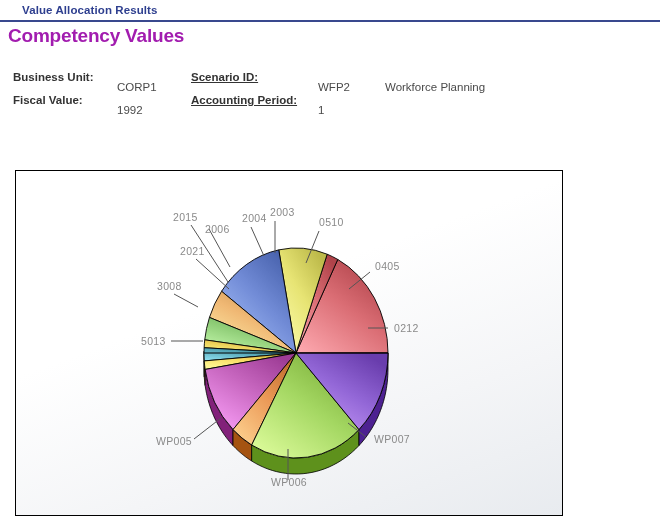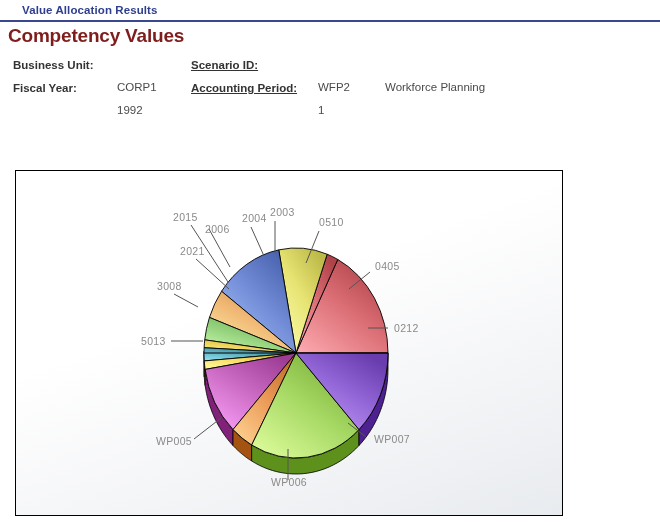--- a/index.html
+++ b/index.html
@@ -35,21 +35,21 @@
     margin-top: 3px;
     height: 2px;
     background: #39488e;
     width: 660px;
     margin-left: -8px;
   }
   #page-title {
     font-family: "Liberation Sans", sans-serif;
     font-size: 19px;
     font-weight: bold;
-    color: #7f1d1d;
+    color: #a21caf;
     line-height: 23px;
     padding-top: 2px;
     letter-spacing: -0.2px;
   }
 
   
   #criteria {
     margin-top: 12px;
     padding-left: 13px;
   }
@@ -58,21 +58,21 @@
     height: 23px;
     position: relative;
     white-space: nowrap;
   }
   .field-label {
     font-family: "Liberation Sans", sans-serif;
     font-size: 11.5px;
     font-weight: bold;
     color: #333333;
     position: absolute;
-    top: 0;
+    top: 12px;
     text-align: right;
   }
   .field-value {
     font-family: "Liberation Sans", sans-serif;
     font-size: 11.5px;
     font-weight: normal;
     color: #4a4a4a;
     position: absolute;
     top: 0;
     margin-top: 22px;
@@ -133,21 +133,21 @@
 
   <div class="field-row">
     <span class="field-label col-a-label">Business Unit:</span>
     <span class="field-value col-a-value">CORP1</span>
     <span class="field-label col-b-label">Scenario ID:</span>
     <span class="field-value col-b-value">WFP2</span>
     <span class="field-value col-c-value">Workforce Planning</span>
   </div>
 
   <div class="field-row">
-    <span class="field-label col-a-label">Fiscal Year:</span>
+    <span class="field-label col-a-label">Fiscal Value:</span>
     <span class="field-value col-a-value">1992</span>
     <span class="field-label col-b-label">Accounting Period:</span>
     <span class="field-value col-b-value">1</span>
   </div>
 
 </div>
 
 <div id="chart-frame">
   <svg id="pie-svg" width="546" height="344" viewBox="0 0 546 344">
     <defs id="pie-gradients">

